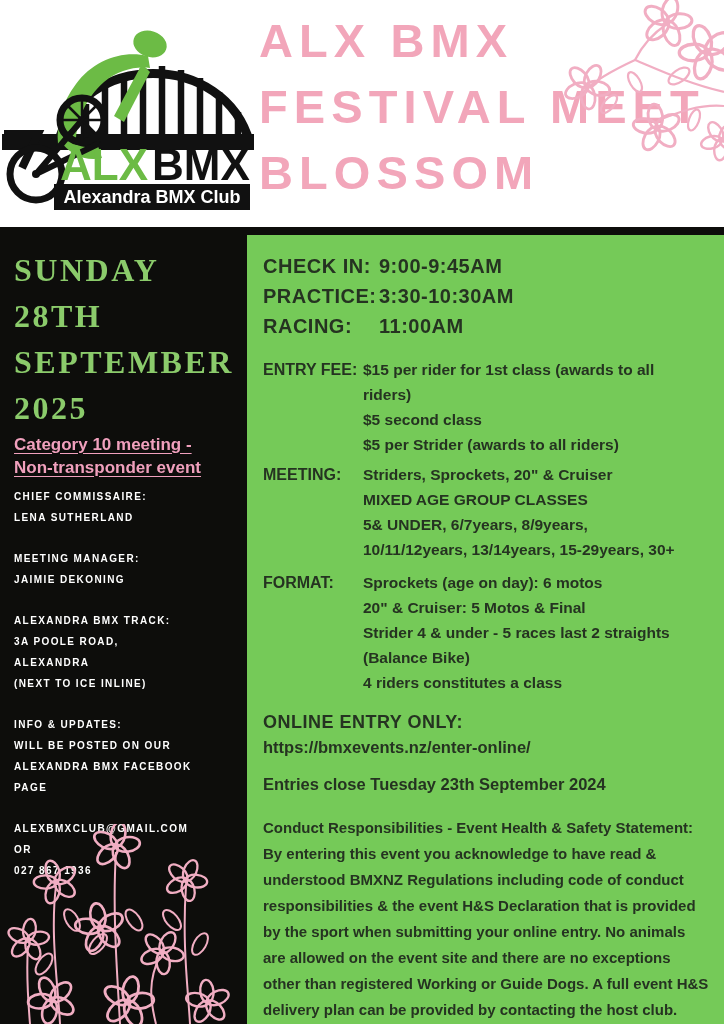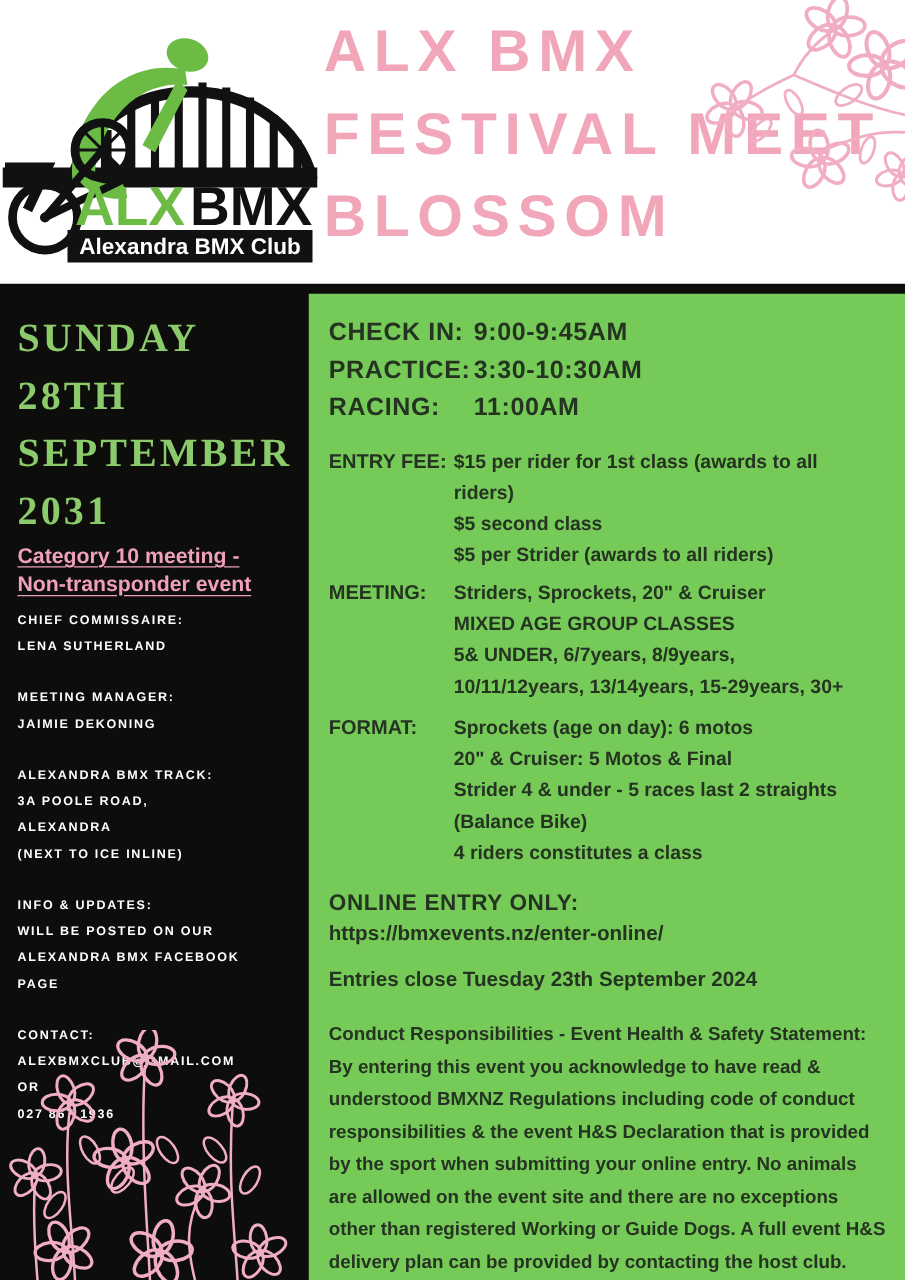--- a/index.html
+++ b/index.html
@@ -133,21 +133,21 @@
   </svg>
 </div>
 
 <div class="bottom">
 
   <div class="left-col">
     <div>
       <div class="date-line">SUNDAY</div>
       <div class="date-line">28TH</div>
       <div class="date-line">SEPTEMBER</div>
-      <div class="date-line">2031</div>
+      <div class="date-line">2025</div>
     </div>
 
     <div class="category">
       <div class="cat-line">Category 10 meeting -</div>
       <div class="cat-line">Non-transponder event</div>
     </div>
 
     <div class="lsec first">
       <div>CHIEF COMMISSAIRE:</div>
       <div>LENA SUTHERLAND</div>
@@ -166,21 +166,20 @@
     </div>
 
     <div class="lsec">
       <div>INFO &amp; UPDATES:</div>
       <div>WILL BE POSTED ON OUR</div>
       <div>ALEXANDRA BMX FACEBOOK</div>
       <div>PAGE</div>
     </div>
 
     <div class="lsec">
-      <div>CONTACT:</div>
       <div>ALEXBMXCLUB@GMAIL.COM</div>
       <div>OR</div>
       <div>027 867 1936</div>
     </div>
 
     <svg class="blossom-bl" width="240" height="200" viewBox="0 0 240 200">
       <defs>
         <g id="flB" fill="none">
           <ellipse cy="-9" rx="5.5" ry="9.5"></ellipse>
           <ellipse cy="-9" rx="5.5" ry="9.5" transform="rotate(72)"></ellipse>

